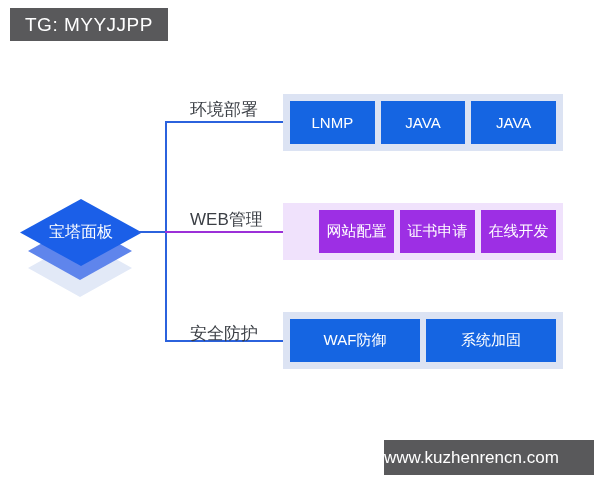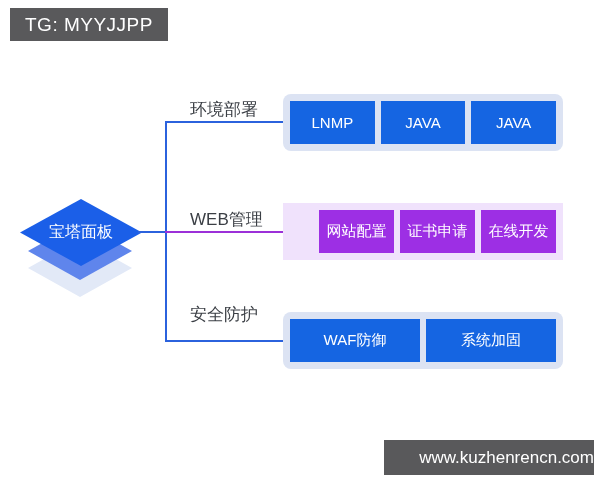--- a/index.html
+++ b/index.html
@@ -15,38 +15,38 @@
     --diamond-low:#e2e9f7;
     --label-color:#3b3f45;
   }
   html,body{margin:0;padding:0;background:#fff;}
   .canvas{
     position:relative;width:600px;height:480px;background:#ffffff;
     font-family:"Liberation Sans","DejaVu Sans",sans-serif;overflow:hidden;
   }
   .badge{
     position:absolute;background:var(--badge-bg);color:#ffffff;
-    display:flex;align-items:center;justify-content:flex-end;
+    display:flex;align-items:center;justify-content:flex-start;
   }
   .badge-top{left:10px;top:8px;height:33px;padding:0 15px;font-size:19px;letter-spacing:.5px;}
   .badge-bottom{left:384px;top:440px;width:210px;height:35px;font-size:17px;}
   .line{position:absolute;}
   .line.h{height:2px;}
   .line.v{width:2px;}
   .line.blue{background:var(--line-blue);}
   .line.purple{background:var(--line-purple);}
   .branch-label{
     position:absolute;left:190px;font-size:17px;color:var(--label-color);
     white-space:nowrap;line-height:20px;
   }
   .row{
     position:absolute;left:283px;width:280px;height:57px;
     display:flex;gap:6px;padding:7px;box-sizing:border-box;
   }
-  .row.blue-row{background:var(--row-blue-bg);border-radius:8px;}
+  .row.blue-row{background:var(--row-blue-bg);}
   .row.purple-row{background:var(--row-purple-bg);padding-left:36px;}
   .node{
     flex:1;display:flex;align-items:center;justify-content:center;
     color:#ffffff;font-size:15px;white-space:nowrap;
   }
   .blue-row .node{background:var(--blue);}
   .purple-row .node{background:var(--purple);}
   .diamond{
     position:absolute;
     clip-path:polygon(50% 0,100% 50%,50% 100%,0 50%);
@@ -79,21 +79,21 @@
   </div>
 
   <div class="line h blue" style="left:138px;top:231px;width:28px;"></div>
   <div class="line v blue" style="left:165px;top:121px;height:221px;"></div>
   <div class="line h blue" style="left:165px;top:121px;width:120px;"></div>
   <div class="line h purple" style="left:165px;top:231px;width:120px;"></div>
   <div class="line h blue" style="left:165px;top:340px;width:120px;"></div>
 
   <div class="branch-label" style="top:100px;">环境部署</div>
   <div class="branch-label" style="top:210px;">WEB管理</div>
-  <div class="branch-label" style="top:305px;">安全防护</div>
+  <div class="branch-label" style="top:324px;">安全防护</div>
 
   <div class="row blue-row" style="top:94px;">
     <div class="node">LNMP</div>
     <div class="node">JAVA</div>
     <div class="node">JAVA</div>
   </div>
 
   <div class="row purple-row" style="top:203px;">
     <div class="node">网站配置</div>
     <div class="node">证书申请</div>

